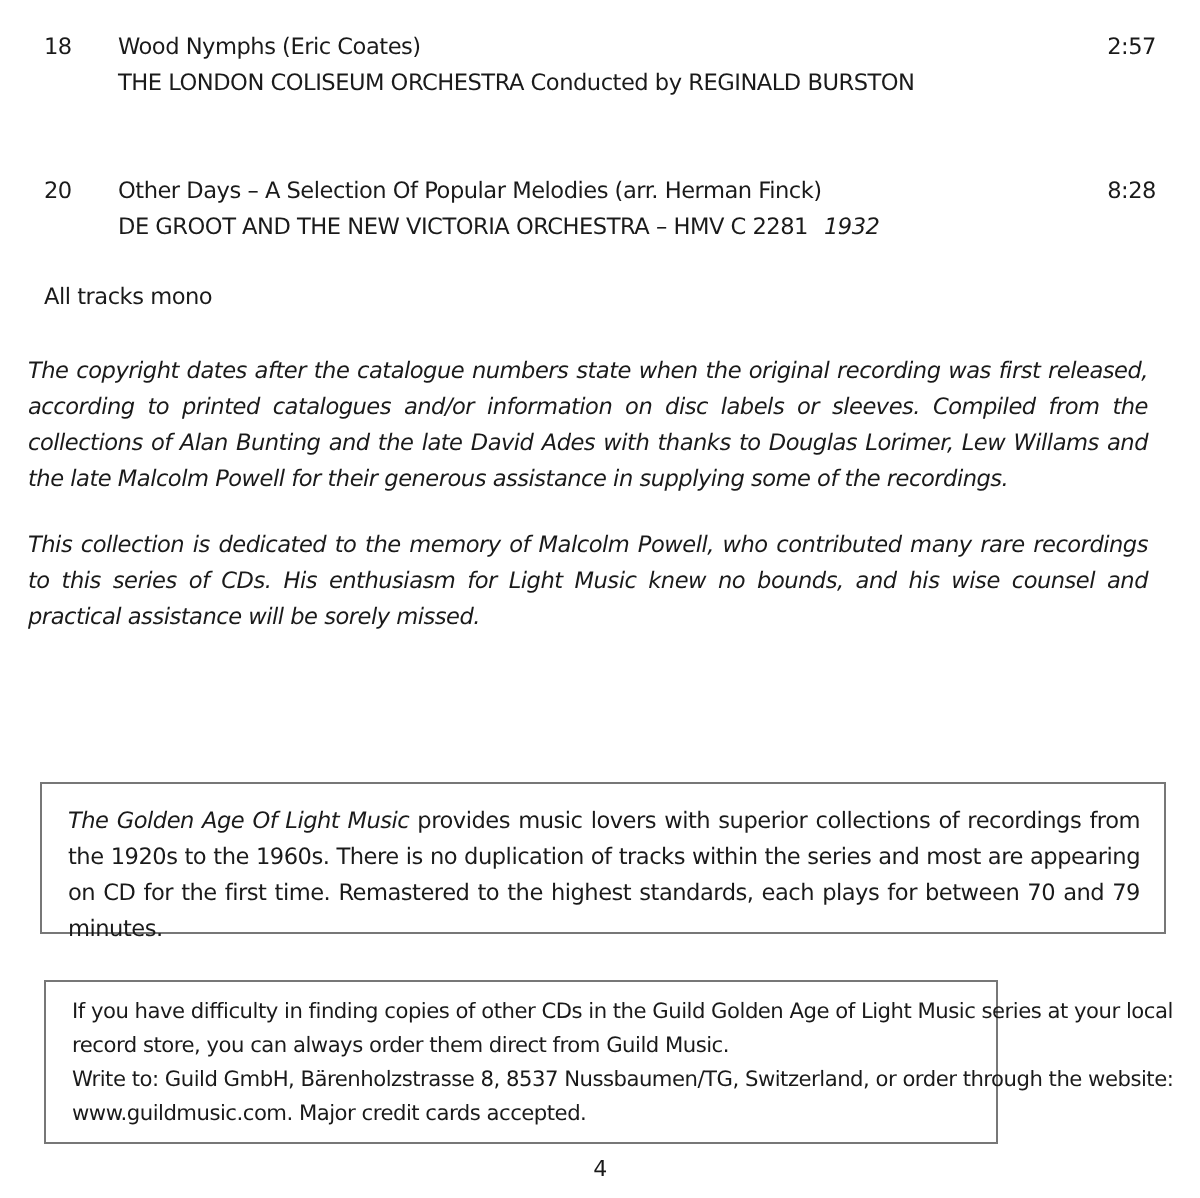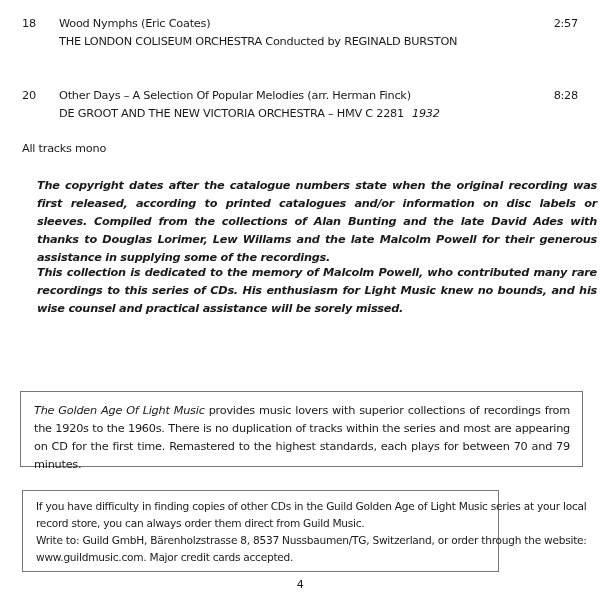--- a/index.html
+++ b/index.html
@@ -53,27 +53,26 @@
 
     .plain {
       position: absolute;
       left: 22px;
       top: 140px;
       line-height: 18px;
       text-align: center;
     }
     .para {
       position: absolute;
-      left: 37px;
+      left: 14px;
       width: 560px;
       font-style: italic;
       line-height: 18px;
       text-align: justify;
       text-align-last: left;
-      font-weight: bold;
     }
     #para-copyright { top: 177px; }
     #para-dedication { top: 264px; }
 
     .box {
       position: absolute;
       border: 1px solid #777777;
       box-sizing: border-box;
       line-height: 18px;
       text-align: justify;

